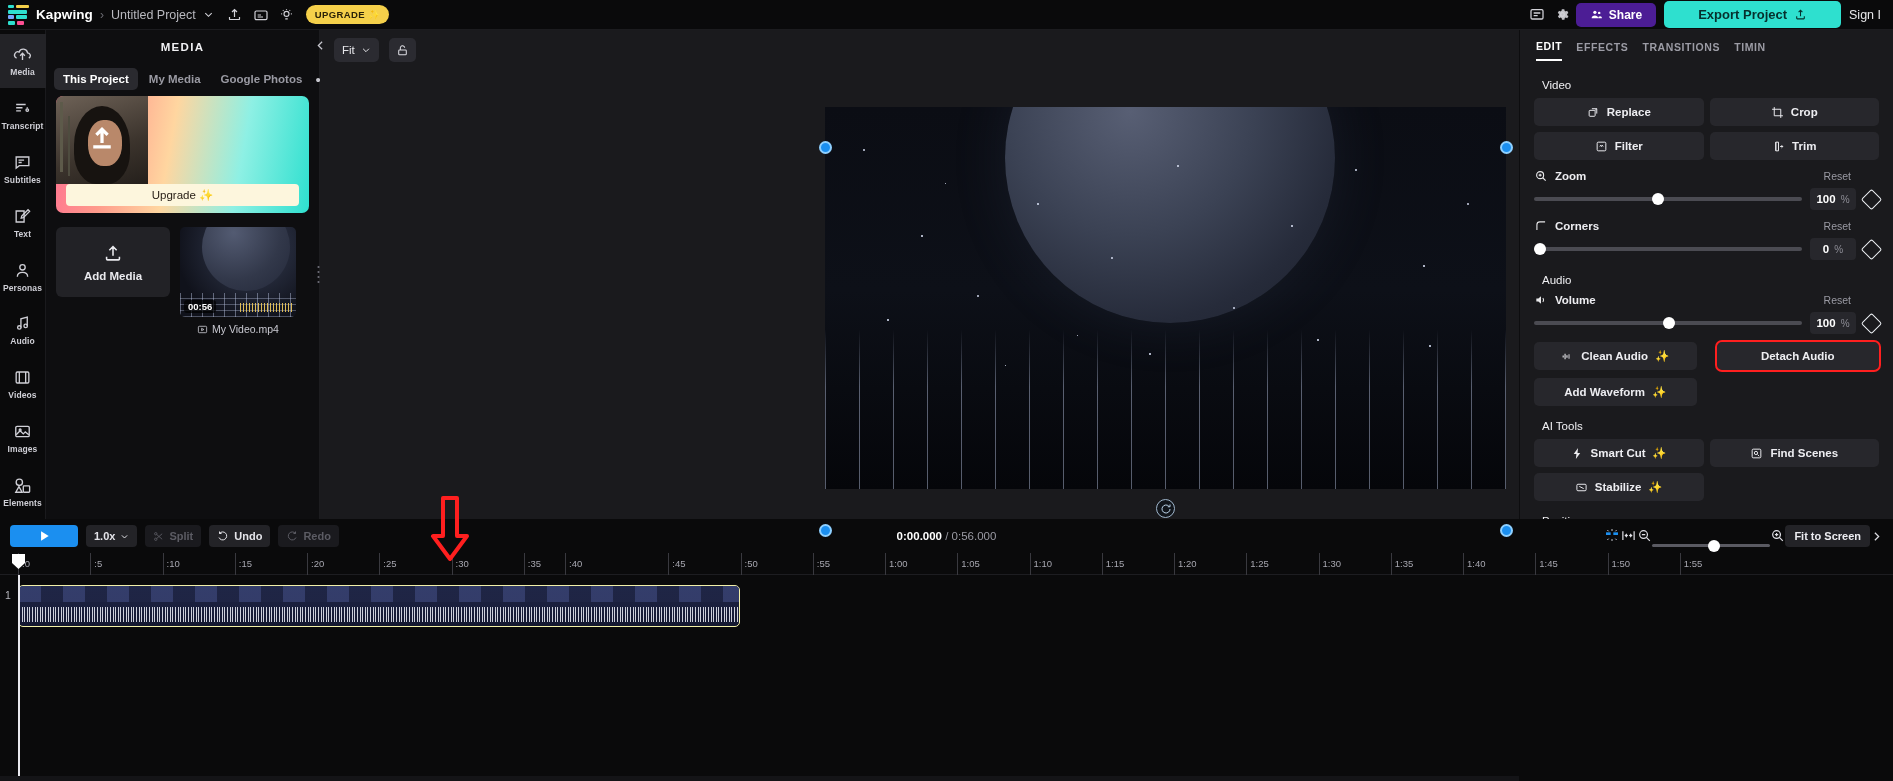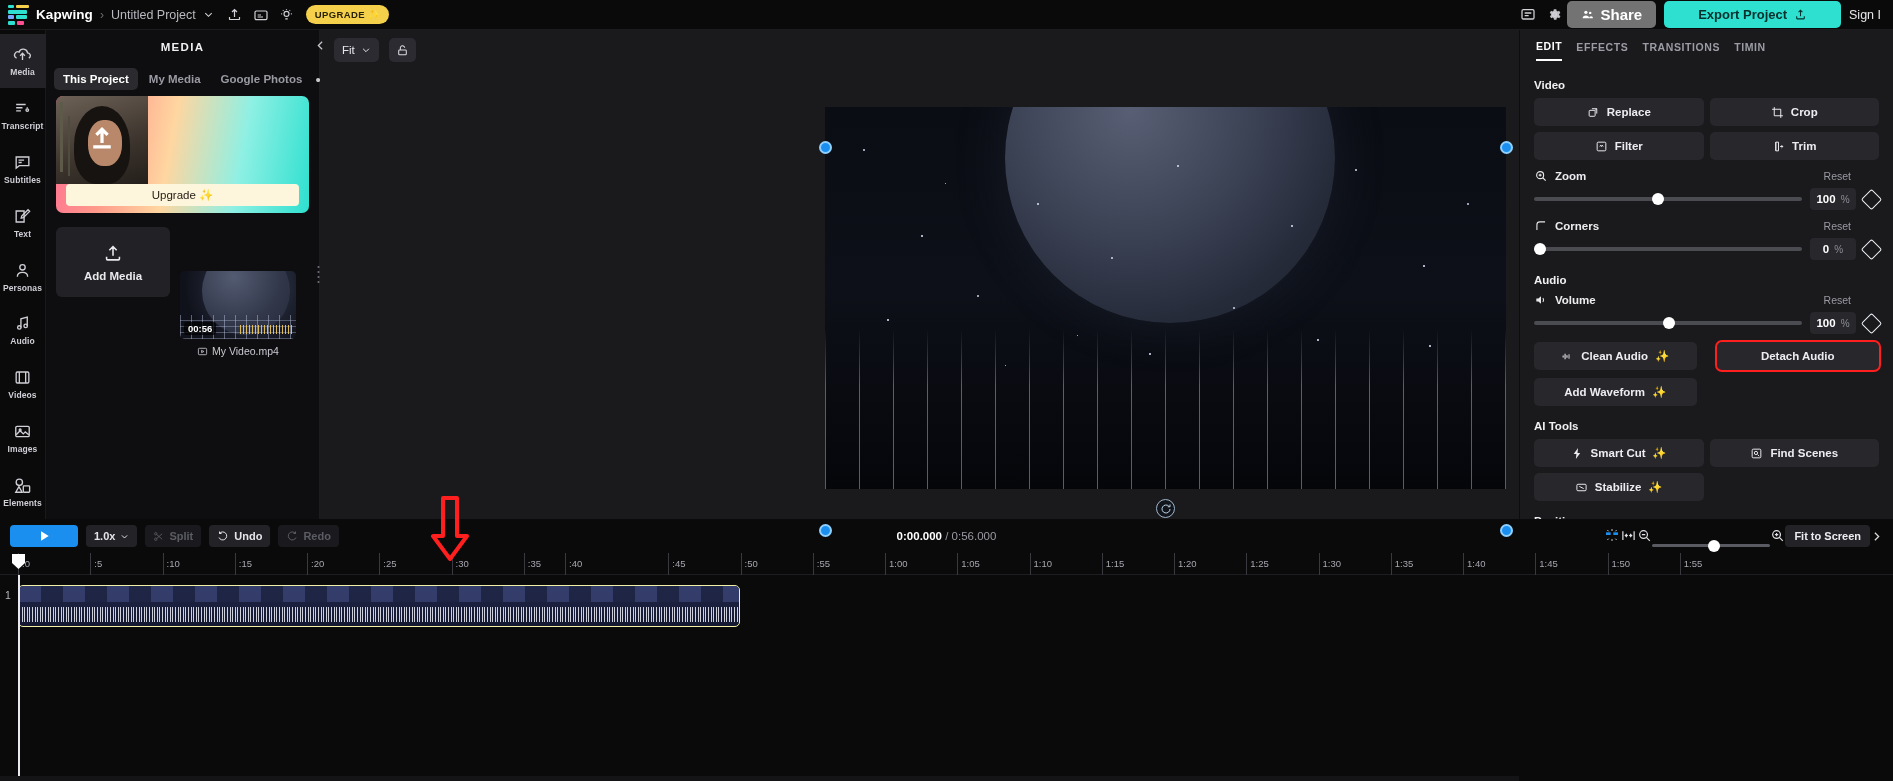--- a/index.html
+++ b/index.html
@@ -30,21 +30,21 @@
     width: 26px; height: 24px; display: flex; align-items: center; justify-content: center;
     color: #d2d2d8; cursor: pointer; border-radius: 4px;
   }
   .upgrade-pill {
     background: #f5d04a; color: #2a2208; font-size: 9.5px; font-weight: bold;
     padding: 4px 9px; border-radius: 11px; letter-spacing: .4px; margin-left: 6px;
     display: flex; align-items: center; gap: 3px; cursor: pointer;
   }
   .spacer { flex: 1; }
   .share-btn {
-    background: #737373; color: #fff; font-size: 15px; font-weight: bold;
+    background: #4c1d95; color: #fff; font-size: 12px; font-weight: bold;
     border-radius: 5px; padding: 5px 14px; display: flex; align-items: center; gap: 6px;
     cursor: pointer; margin-right: 8px;
   }
   .export-btn {
     background: #2ee0cf; color: #06302d; font-size: 13px; font-weight: bold;
     border-radius: 5px; padding: 6px 34px; display: flex; align-items: center; gap: 7px;
     cursor: pointer; margin-right: 8px;
   }
   .signin { font-size: 12.5px; color: #e8e8ea; cursor: pointer; padding-right: 4px; }
 
@@ -108,23 +108,22 @@
 
   .media-grid { display: flex; gap: 10px; padding: 14px 10px 0 10px; }
   .add-media {
     width: 114px; height: 70px; background: #222226; border-radius: 6px;
     display: flex; flex-direction: column; align-items: center; justify-content: center;
     gap: 6px; cursor: pointer; color: #eaeaee;
   }
   .add-media .lbl { font-size: 11.5px; font-weight: bold; }
   .media-card { width: 116px; cursor: pointer; }
   .media-thumb {
-    width: 116px; height: 68px; border-radius: 5px; position: relative; overflow: hidden;
+    width: 116px; height: 90px; border-radius: 5px; position: relative; overflow: hidden;
     background: radial-gradient(circle at 62% 22%, #3a4158 0%, #232838 38%, #10121b 75%);
-    margin-top: 44px;
   }
   .media-thumb .planet {
     position: absolute; left: 22px; top: -24px; width: 88px; height: 88px; border-radius: 50%;
     background: radial-gradient(circle at 36% 34%, #535b72, #32384a 58%, #232839);
   }
   .media-thumb .grid-lines {
     position: absolute; left: 0; right: 0; bottom: 0; height: 24px;
     background:
       repeating-linear-gradient(90deg, rgba(190,200,230,.45) 0 1px, transparent 1px 11px),
       repeating-linear-gradient(0deg, rgba(190,200,230,.35) 0 1px, transparent 1px 6px);
@@ -200,21 +199,21 @@
     width: 374px; min-width: 374px; background: #1a1a1d;
     border-left: 1px solid #0d0d0f; display: flex; flex-direction: column; position: relative;
   }
   .rp-tabs { display: flex; align-items: center; gap: 14px; padding: 10px 16px 0 16px; }
   .rp-tab {
     font-size: 10.5px; font-weight: bold; letter-spacing: .6px; color: #9c9ca5;
     padding-bottom: 7px; cursor: pointer; white-space: nowrap;
   }
   .rp-tab.active { color: #fff; border-bottom: 2px solid #fff; }
   .rp-body { padding: 12px 14px 0 14px; overflow: hidden; }
-  .sec-title { font-size: 11.5px; font-weight: bold; color: #f0f0f3; margin: 6px 0 7px 0; }
+  .sec-title { font-size: 11.5px; font-weight: normal; color: #f0f0f3; margin: 6px 0 7px 8px; }
   .btn-grid { display: grid; grid-template-columns: 1fr 1fr; gap: 6px; margin-bottom: 8px; }
   .pbtn {
     height: 28px; background: #27272c; border-radius: 5px; display: flex; align-items: center;
     justify-content: center; gap: 7px; font-size: 11.5px; font-weight: bold; color: #ededf1; cursor: pointer;
   }
   .pbtn.highlighted { outline: 2.5px solid #ff1f1f; outline-offset: 0px; }
   .slider-row-head { display: flex; align-items: center; margin-top: 9px; }
   .slider-row-head .nm { font-size: 11.5px; font-weight: bold; color: #ededf1; margin-left: 7px; }
   .slider-row-head .reset { margin-left: auto; font-size: 10.5px; color: #9a9aa3; cursor: pointer; padding-right: 28px; }
   .slider-row { display: flex; align-items: center; gap: 8px; margin-top: 5px; }

